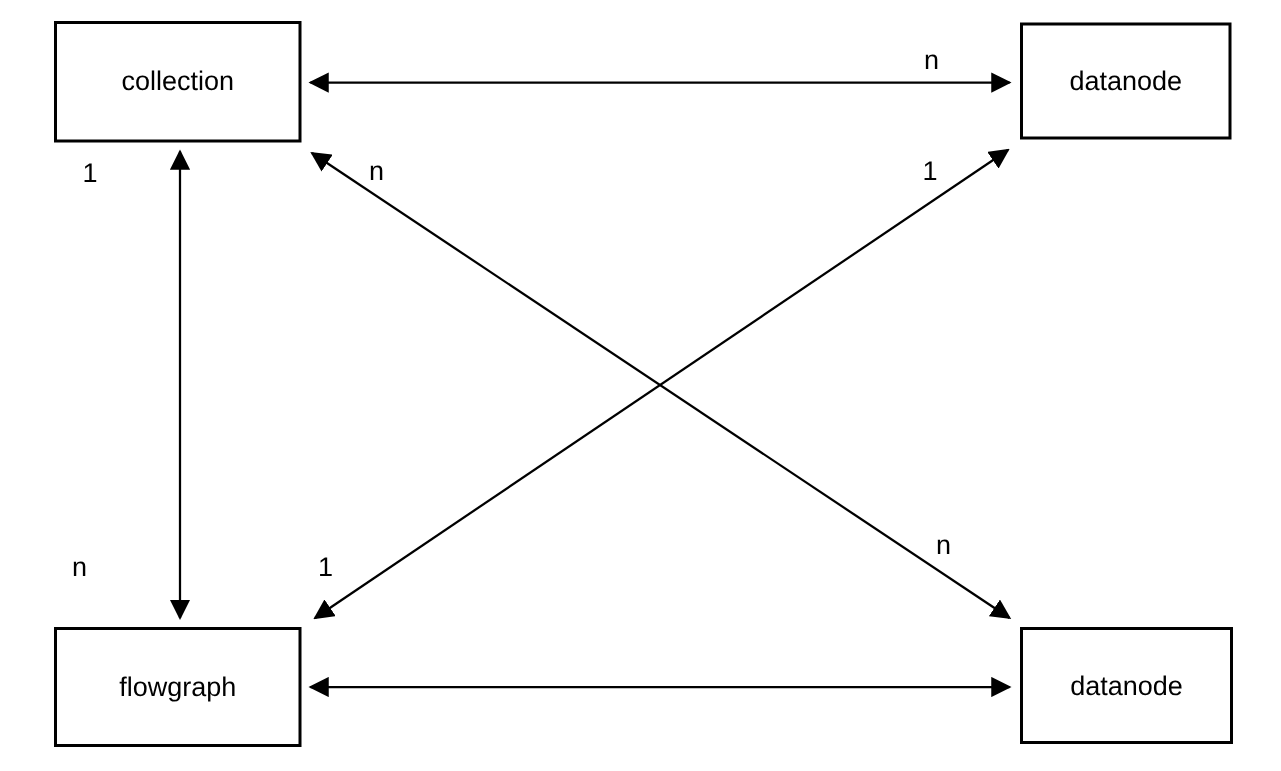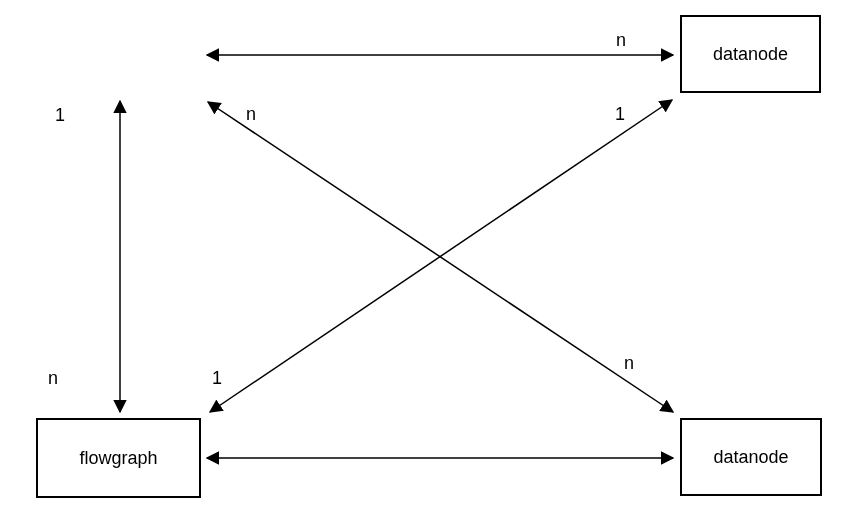--- a/index.html
+++ b/index.html
@@ -50,20 +50,23 @@
         <path d="M0 0 L10 5 L0 10 z" fill="#000000"></path>
       </marker>
     </defs>
     <line x1="207" y1="55" x2="673" y2="55" stroke="#000000" stroke-width="1.5" marker-start="url(#arrow)" marker-end="url(#arrow)"></line>
     <line x1="120" y1="101" x2="120" y2="412" stroke="#000000" stroke-width="1.5" marker-start="url(#arrow)" marker-end="url(#arrow)"></line>
     <line x1="208" y1="102" x2="673" y2="412" stroke="#000000" stroke-width="1.5" marker-start="url(#arrow)" marker-end="url(#arrow)"></line>
     <line x1="672" y1="100" x2="210" y2="412" stroke="#000000" stroke-width="1.5" marker-start="url(#arrow)" marker-end="url(#arrow)"></line>
     <line x1="207" y1="458" x2="673" y2="458" stroke="#000000" stroke-width="1.5" marker-start="url(#arrow)" marker-end="url(#arrow)"></line>
   </svg>
 
+  <div class="node" style="left:36px; top:14px; width:165px; height:81px;">
+    <span>collection</span>
+  </div>
 
   <div class="node" style="left:680px; top:15px; width:141px; height:78px;">
     <span>datanode</span>
   </div>
 
   <div class="node" style="left:680px; top:418px; width:142px; height:78px;">
     <span>datanode</span>
   </div>
 
   <div class="node" style="left:36px; top:418px; width:165px; height:80px;">

